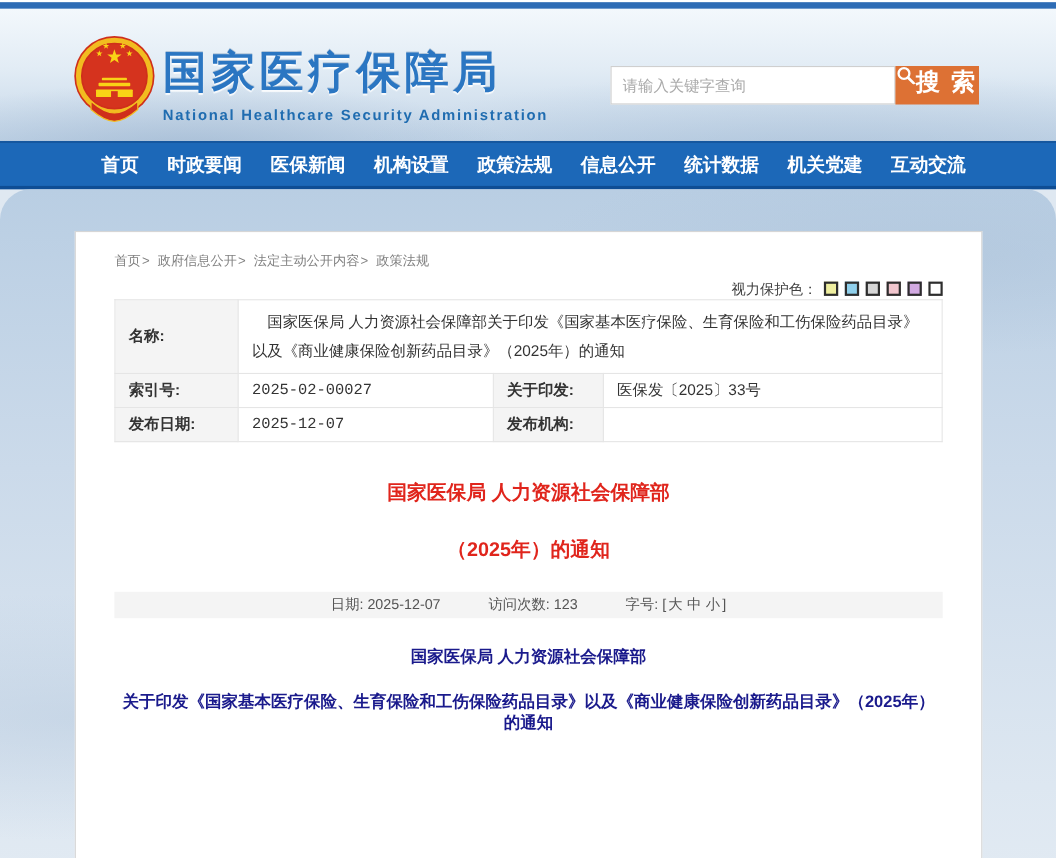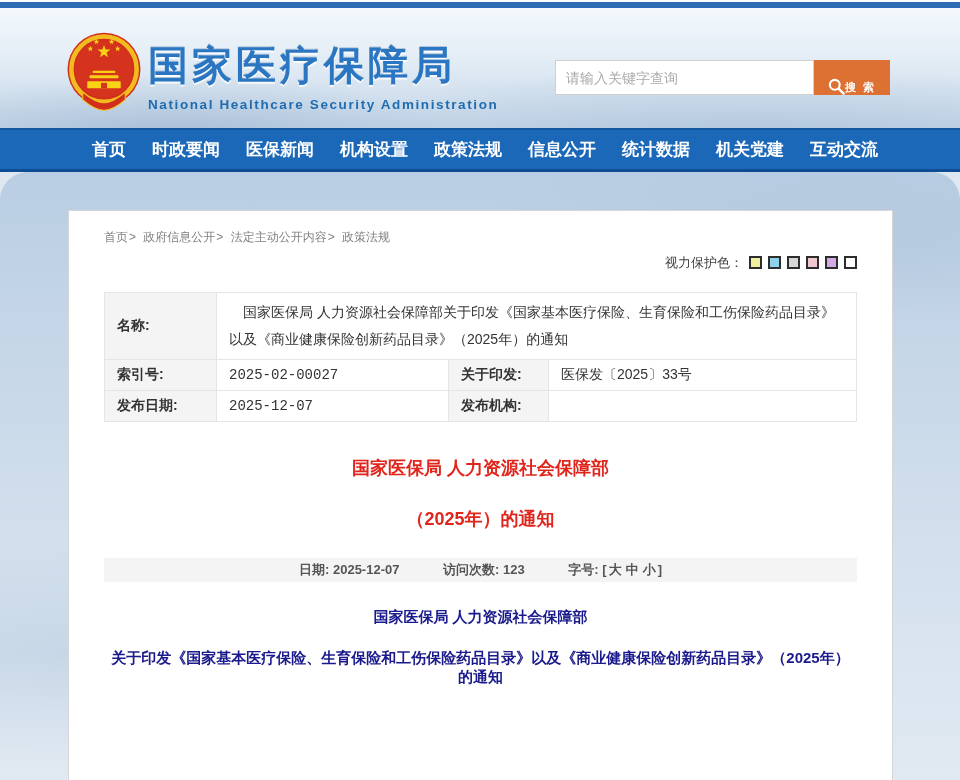--- a/index.html
+++ b/index.html
@@ -27,22 +27,22 @@
   }
   .site-en { margin-top:4px; font-size:13.5px; font-weight:bold; color:#1f6cb0; letter-spacing:1.6px; }
   .search-wrap { position:absolute; right:70px; top:52px; display:flex; }
   .search-input {
     width:259px; height:35px; border:1px solid #cfcfcf; background:#fff;
     padding:0 10px; font-size:14px; color:#1d4ed8; outline:none;
   }
   .search-input::placeholder { color:#aaa; }
   .search-btn {
     width:76px; height:35px; border:none; background:#dd7134; color:#fff;
-    font-size:11px; font-weight:bold; letter-spacing:2px; cursor:pointer;
-    display:flex; align-items:flex-end; justify-content:center; gap:0;
+    font-size:22px; font-weight:bold; letter-spacing:2px; cursor:pointer;
+    display:flex; align-items:flex-start; justify-content:center; gap:0;
   }
 
   
   .nav {
     height:44px; background:#1c68b8;
     border-top:2px solid #15579f; border-bottom:3px solid #0e4d94;
     display:flex; align-items:center; justify-content:space-between;
     padding:0 82px 0 92px;
   }
   .nav-item { color:#fff; font-size:17px; font-weight:bold; cursor:pointer; white-space:nowrap; }
@@ -59,39 +59,39 @@
 
   
   .panel {
     width:825px; margin-left:68px; height:600px;
     background:#fff; border:1px solid #d6d6d6; padding:16px 35px 20px;
   }
   .breadcrumb { font-size:12px; color:#808080; margin:2px 0 8px; }
   .breadcrumb .crumb { cursor:pointer; }
   .breadcrumb .sep { margin:0 4px 0 1px; }
 
-  .eye-row { text-align:right; font-size:13px; color:#404040; margin-bottom:20px; }
+  .eye-row { text-align:right; font-size:13px; color:#404040; }
   .swatch {
     display:inline-block; width:13px; height:13px; border:2px solid #2d2d2d;
     margin-left:6px; vertical-align:-2px; cursor:pointer;
   }
 
   table.info { width:100%; border-collapse:collapse; font-size:14px; color:#333; }
   table.info td { border:1px solid #e5e5e5; padding:6px 12px; }
   td.lbl { width:112px; background:#f4f4f4; font-weight:bold; padding-left:16px; }
   td.lbl-mid { width:100px; background:#f4f4f4; font-weight:bold; padding-left:14px; }
   td.name-val { line-height:27px; padding:9px 14px; text-indent:14px; }
   td.val-a { width:232px;font-family:Liberation Mono, monospace; }
 
   .red-title { margin-top:34px; text-align:center; }
   .red-title div { font-size:18px; font-weight:bold; color:#e0251c; margin-bottom:27px; }
 
   .meta-bar {
     margin-top:4px; background:#f4f4f4; height:24px; line-height:24px;
-    text-align:center; font-size:13px; color:#555;font-weight:bold;
+    text-align:center; font-size:13px; color:#555;
   }
   .meta-bar .grp { margin:0 20px; }
   .meta-bar .fs-opt { cursor:pointer; margin:0 2px; }
 
   .blue-title { margin-top:26px; text-align:center; }
   .blue-title div { font-size:15px; font-weight:bold; color:#1a1a8c; margin-bottom:22px; }
 </style>
 </head>
 <body>
 

